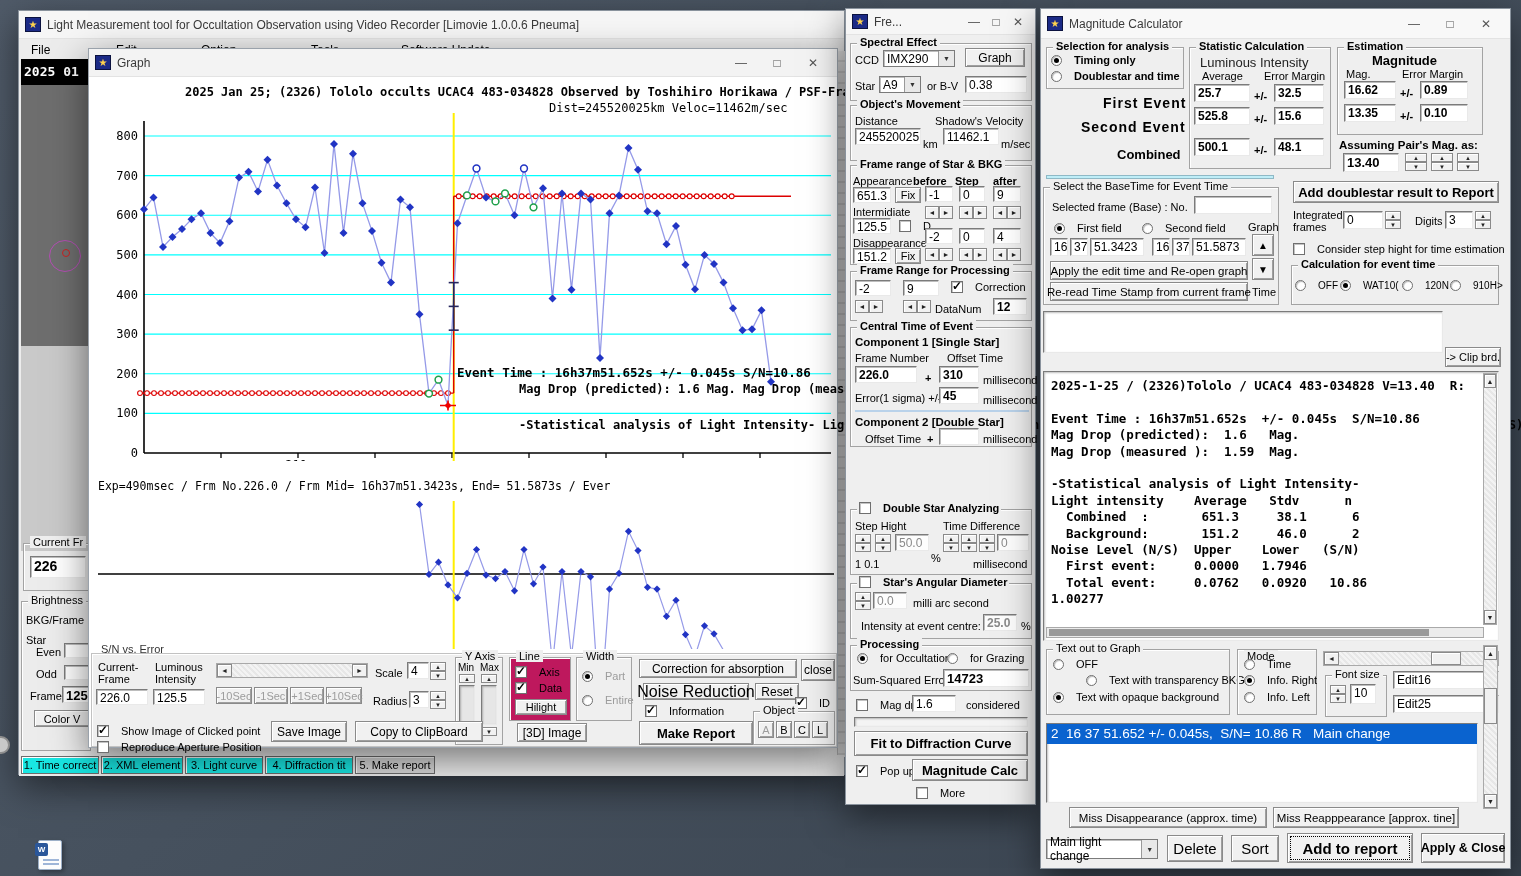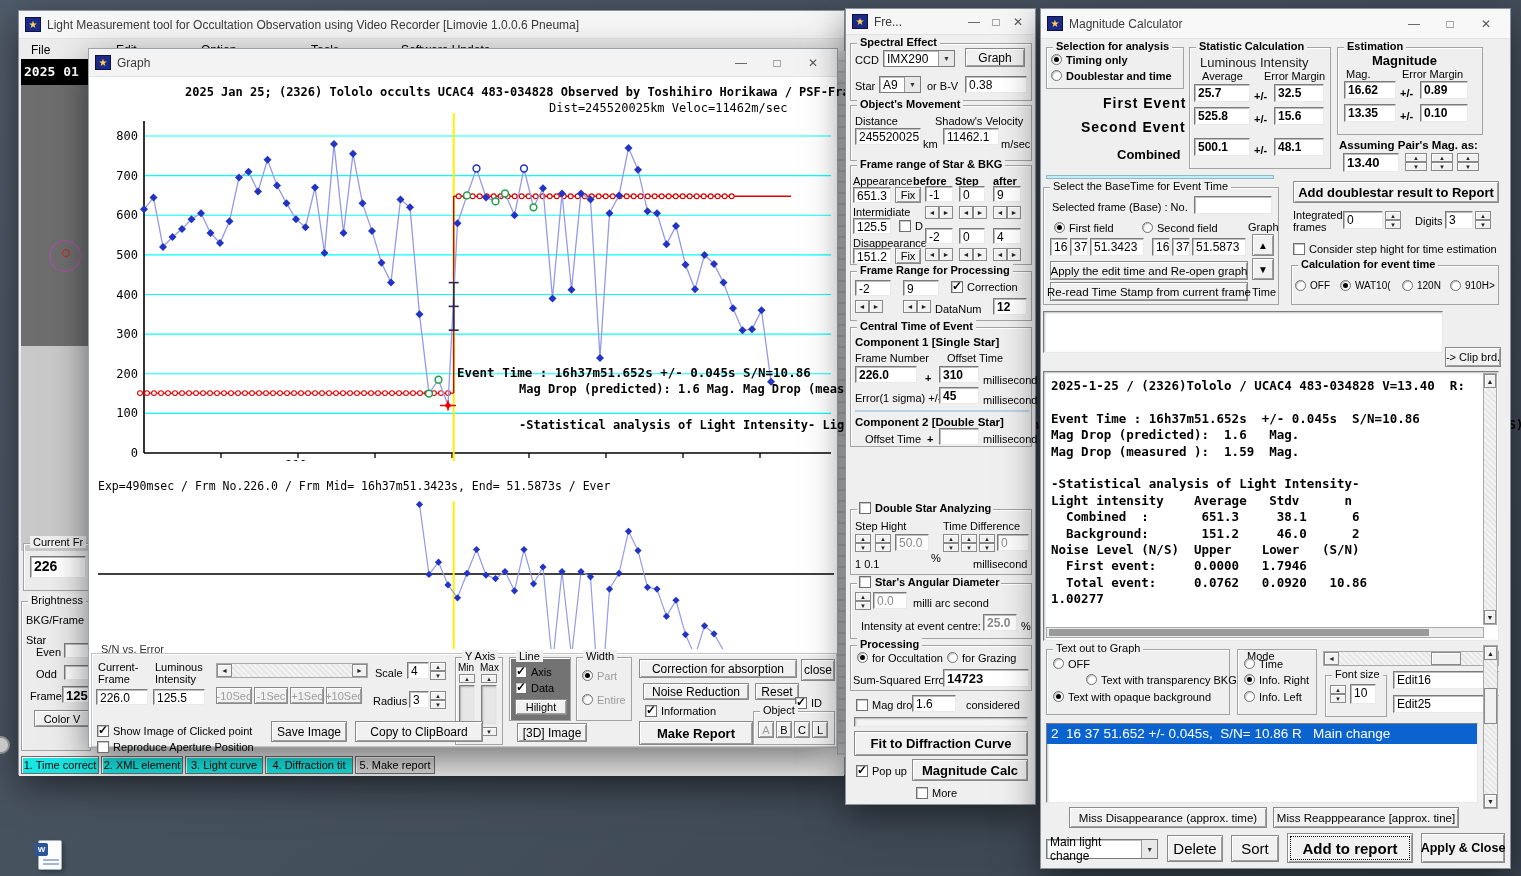--- a/index.html
+++ b/index.html
@@ -19,21 +19,21 @@
   .fld.b{font-weight:bold;}
   .fld.dis{color:#8a8a8a;background:#fdfdfd;}
   .sunk{position:absolute;background:#fff;border:1px solid #7b7b7b;border-right-color:#e9e9e9;border-bottom-color:#e9e9e9;box-shadow:inset 1px 1px 2px rgba(0,0,0,.25);}
   .btn{position:absolute;background:#f1f1f1;border:1px solid #8a8a8a;box-shadow:inset 1px 1px 0 #ffffff,inset -1px -1px 0 #9f9f9f;display:flex;align-items:center;justify-content:center;white-space:nowrap;text-align:center;}
   .btn.b{font-weight:bold;}
   .btn.dis{color:#9c9c9c;}
   .btn.focus{outline:1px dotted #000;outline-offset:-4px;}
   .lbl{position:absolute;white-space:nowrap;}
   .b{font-weight:bold;}
   .mono{font-family:"DejaVu Sans Mono",monospace;}
-  .cbx,.rdo{position:absolute;display:flex;gap:4px;white-space:nowrap;}
+  .cbx,.rdo{position:absolute;display:flex;align-items:center;gap:12px;white-space:nowrap;}
   .cbx .box{width:12px;height:12px;background:#fff;border:1px solid #6f6f6f;box-shadow:inset 1px 1px 0 #c3c3c3;position:relative;flex:none;}
   .cbx.on .box::after{content:"✓";position:absolute;left:0;top:-3px;font-size:12px;font-weight:bold;color:#000;}
   .rdo .dot{width:11px;height:11px;border-radius:50%;background:#fff;border:1px solid #6f6f6f;box-shadow:inset 1px 1px 1px #bbb;flex:none;}
   .rdo.on .dot{display:flex;align-items:center;justify-content:center;}
   .rdo.on .dot::after{content:"";width:5px;height:5px;border-radius:50%;background:#000;}
   .rdo.dis,.cbx.dis{color:#9c9c9c;}
   .spv{position:absolute;display:flex;flex-direction:column;}
   .spv i,.sph i{font-style:normal;font-size:6px;line-height:8px;width:16px;height:9px;background:#f1f1f1;border:1px solid #8a8a8a;box-shadow:inset 1px 1px 0 #fff;display:flex;align-items:center;justify-content:center;color:#222;}
   .sph{position:absolute;display:flex;}
   .sph i{width:14px;height:13px;font-size:7px;line-height:13px;}
@@ -415,21 +415,21 @@
     <div class="sunk" style="left:3px;top:27px;width:16px;height:40px;background:#e6e6e6;"></div>
     <div class="sunk" style="left:25px;top:27px;width:16px;height:40px;background:#e6e6e6;"></div>
     <span class="spv" style="left:3px;top:69px;">
         <i>▼</i>
       </span>
     <span class="spv" style="left:25px;top:69px;">
         <i>▼</i>
       </span>
   </div>
 
-  <div class="grp" style="left:420px;top:608px;width:62px;height:64px;background:#737373;">
+  <div class="grp" style="left:420px;top:608px;width:62px;height:64px;background:#be185d;">
     <span class="gt" style="font-weight:normal;">Line</span>
     <label class="cbx on" style="left:5px;top:8px;">
         <span class="box"></span>
         <span>Axis</span>
       </label>
     <label class="cbx on" style="left:5px;top:24px;">
         <span class="box"></span>
         <span>Data</span>
       </label>
     <div class="btn" style="left:5px;top:41px;width:52px;height:16px;">Hilight</div>
@@ -441,21 +441,21 @@
         <span class="dot"></span>
         <span>Part</span>
       </label>
     <label class="rdo dis" style="left:5px;top:36px;">
         <span class="dot"></span>
         <span>Entire</span>
       </label>
   </div>
 
   <div class="btn" style="left:550px;top:610px;width:158px;height:19px;font-size:12px;">Correction for absorption</div>
-  <div class="btn" style="left:554px;top:634px;width:106px;height:17px;font-size:12px;">Noise Reduction</div>
+  <div class="btn" style="left:554px;top:634px;width:106px;height:17px;font-size:16px;">Noise Reduction</div>
   <div class="btn" style="left:666px;top:634px;width:44px;height:17px;font-size:12px;">Reset</div>
   <label class="cbx on" style="left:556px;top:656px;">
       <span class="box"></span>
       <span>Information</span>
     </label>
   <div class="btn" style="left:712px;top:610px;width:34px;height:22px;font-size:12px;">close</div>
   <label class="cbx on" style="left:706px;top:648px;">
       <span class="box"></span>
       <span>ID</span>
     </label>

